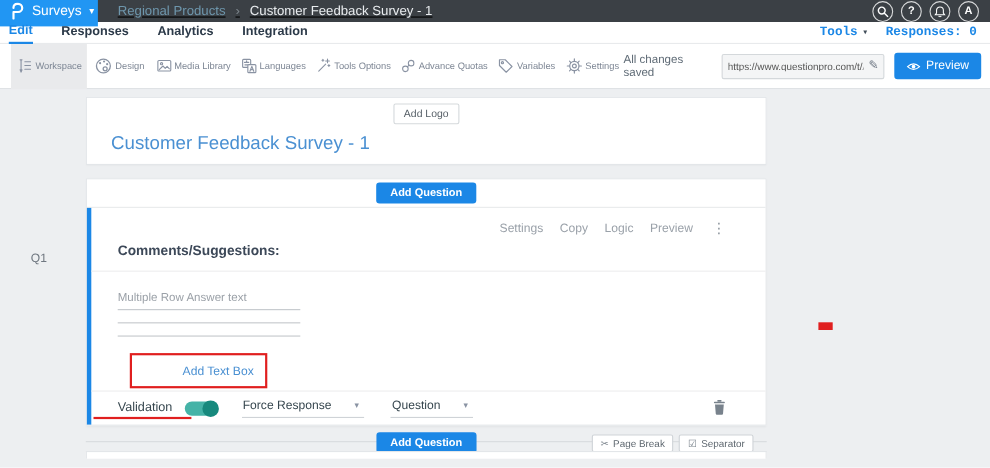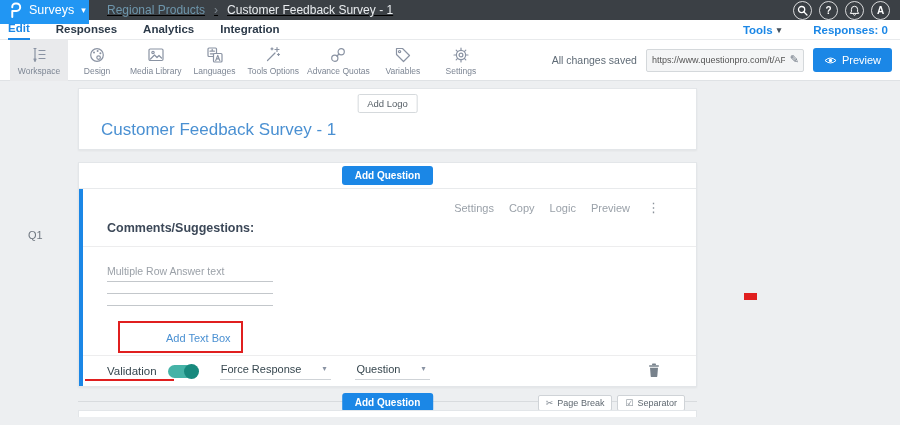--- a/index.html
+++ b/index.html
@@ -15,28 +15,28 @@
   .bc-sep { color:#7d868d; font-size:12px; }
   .bc-current { color:#e9ecef; }
   .topbar-right { margin-left:auto; display:flex; align-items:center; gap:7px; padding-right:10px; }
   .circle-btn { width:19px; height:19px; border:1.5px solid rgba(255,255,255,.8); border-radius:50%; color:#fff; font-size:10px; font-weight:bold; display:flex; align-items:center; justify-content:center; cursor:pointer; flex:0 0 auto; }
   .upgrade { background:#ffa000; color:#fff; border:none; border-radius:10px; height:19px; padding:0 13px; font-size:10.5px; font-weight:bold; cursor:pointer; }
 
   
   .tabbar { height:20px; background:#fff; display:flex; align-items:center; font-size:11.5px; padding:0 8px; border-bottom:1px solid #e8eaec; }
   .tab { color:#2c3a49; font-weight:bold; margin-right:26px; cursor:pointer; line-height:19px; }
   .tab.active { color:#1b87e6; border-bottom:2px solid #1b87e6; }
-  .tabbar-right { margin-left:auto; display:flex; align-items:flex-end; gap:32px; padding-right:4px; }
+  .tabbar-right { margin-left:auto; display:flex; align-items:flex-end; gap:16px; padding-right:4px;font-family:Liberation Mono, monospace; }
   .tools { color:#1b87e6; font-weight:bold; cursor:pointer; display:flex; gap:4px; align-items:center; }
   .tools .caret { color:#44505c; font-size:9px; }
   .responses { color:#1b87e6; font-weight:bold; cursor:pointer; }
 
   
   .toolbar { height:41px; background:#fff; border-bottom:1px solid #dfe2e5; display:flex; align-items:center; padding-left:10px; }
-  .tool { display:flex; flex-direction:column; align-items:center; justify-content:center; gap:1px; height:41px; padding:0 4px; min-width:58px; cursor:pointer; }
+  .tool { display:flex; flex-direction:row; align-items:center; justify-content:center; gap:1px; height:41px; padding:0 4px; min-width:58px; cursor:pointer; }
   .tool.active { background:#e9eaec; }
   .tool svg { stroke:#8a93a3; fill:none; stroke-width:1.2; stroke-linecap:round; stroke-linejoin:round; }
   .tool .dotfill { fill:#8a93a3; stroke:none; }
   .tool-label { font-size:8.5px; color:#7d8694; white-space:nowrap; }
   .toolbar-right { margin-left:auto; display:flex; align-items:center; gap:9px; padding-right:8px; }
   .saved { font-size:10.5px; color:#5f6b76; }
   .url-box { width:158px; height:23px; background:#f4f5f6; border:1px solid #d4d8db; border-radius:2px; display:flex; align-items:center; overflow:hidden; position:relative; }
   .url-input { border:none; background:transparent; font-size:9px; color:#555; width:100%; padding:0 18px 0 5px; outline:none; font-family:"Liberation Sans", sans-serif; }
   .url-pencil { position:absolute; right:4px; top:3px; color:#6b7480; font-size:11px; cursor:pointer; }
   .preview-btn { background:#1b87e6; color:#fff; border:none; border-radius:3px; height:24px; padding:0 11px; font-size:11px; display:flex; gap:5px; align-items:center; cursor:pointer; font-family:"Liberation Sans", sans-serif; }

